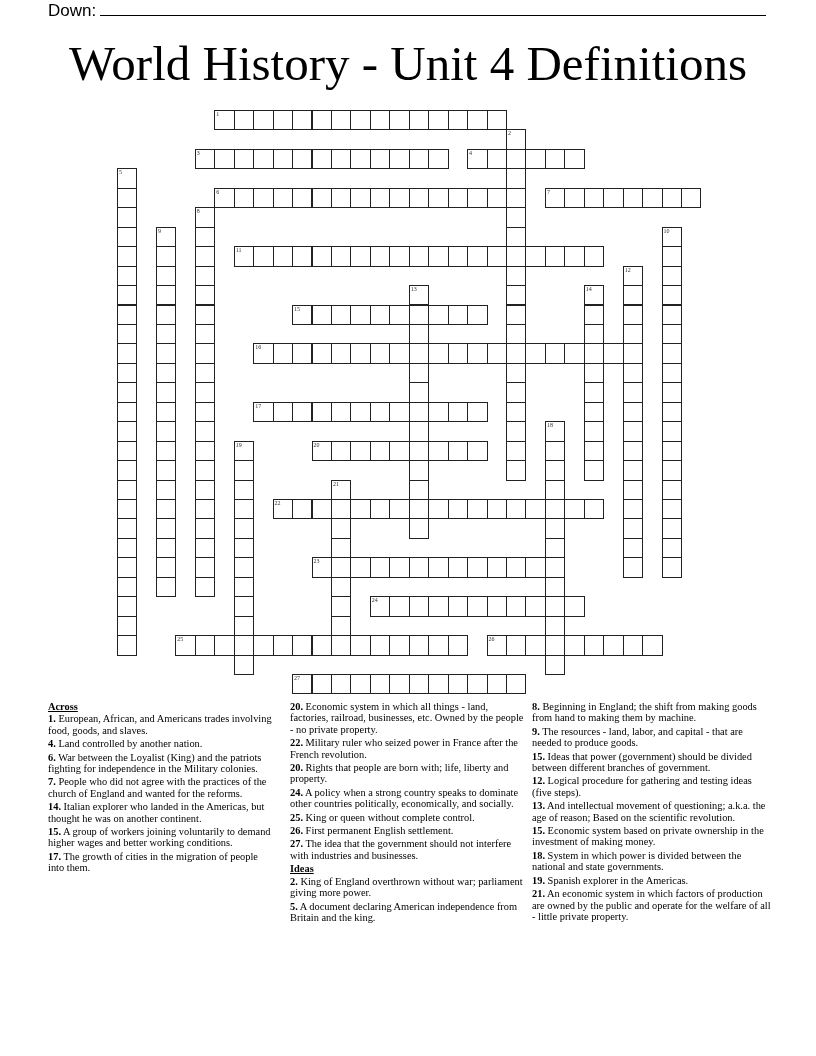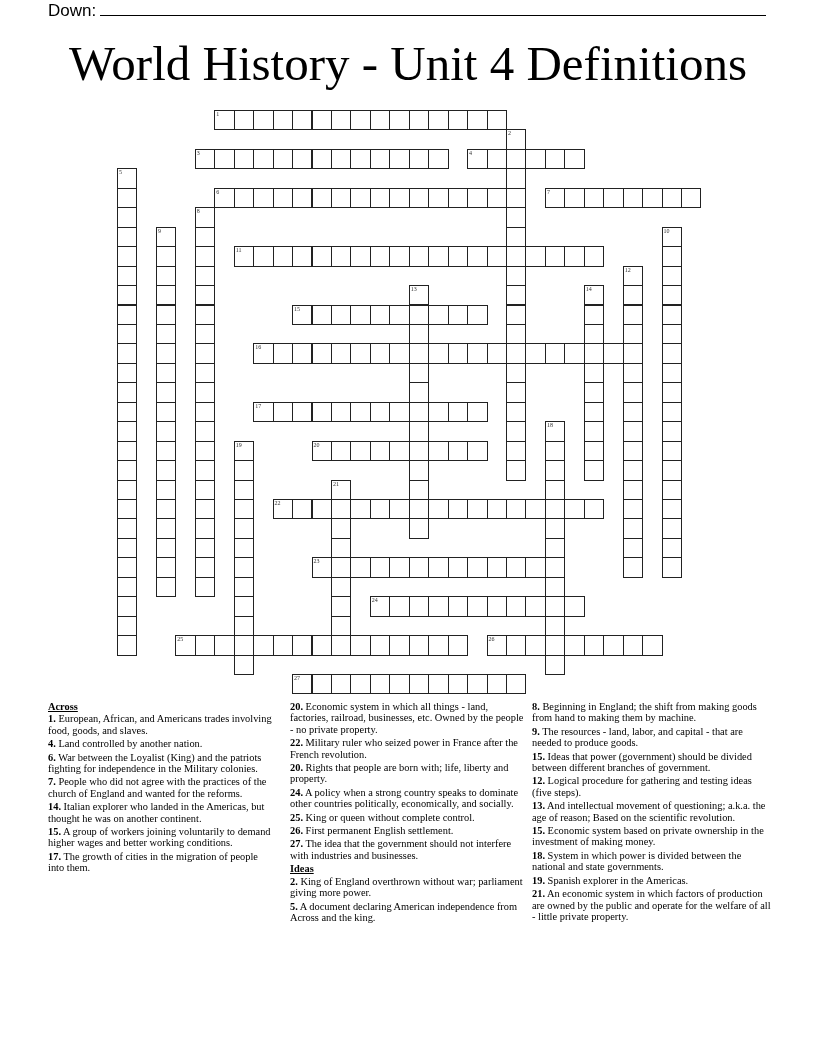--- a/index.html
+++ b/index.html
@@ -475,21 +475,21 @@
   <div class="col" id="col2" style="left:290px; width:238px;">
       <div class="clue"><b>20.</b> <span>Economic system in which all things - land, factories, railroad, businesses, etc. Owned by the people - no private property.</span></div>
       <div class="clue"><b>22.</b> <span>Military ruler who seized power in France after the French revolution.</span></div>
       <div class="clue"><b>20.</b> <span>Rights that people are born with; life, liberty and property.</span></div>
       <div class="clue"><b>24.</b> <span>A policy when a strong country speaks to dominate other countries politically, economically, and socially.</span></div>
       <div class="clue"><b>25.</b> <span>King or queen without complete control.</span></div>
       <div class="clue"><b>26.</b> <span>First permanent English settlement.</span></div>
       <div class="clue"><b>27.</b> <span>The idea that the government should not interfere with industries and businesses.</span></div>
       <div class="heading">Ideas</div>
       <div class="clue"><b>2.</b> <span>King of England overthrown without war; parliament giving more power.</span></div>
-      <div class="clue"><b>5.</b> <span>A document declaring American independence from Across and the king.</span></div>
+      <div class="clue"><b>5.</b> <span>A document declaring American independence from Britain and the king.</span></div>
     </div>
   <div class="col" id="col3" style="left:532px; width:240px;">
       <div class="clue"><b>8.</b> <span>Beginning in England; the shift from making goods from hand to making them by machine.</span></div>
       <div class="clue"><b>9.</b> <span>The resources - land, labor, and capital - that are needed to produce goods.</span></div>
       <div class="clue"><b>15.</b> <span>Ideas that power (government) should be divided between different branches of government.</span></div>
       <div class="clue"><b>12.</b> <span>Logical procedure for gathering and testing ideas (five steps).</span></div>
       <div class="clue"><b>13.</b> <span>And intellectual movement of questioning; a.k.a. the age of reason; Based on the scientific revolution.</span></div>
       <div class="clue"><b>15.</b> <span>Economic system based on private ownership in the investment of making money.</span></div>
       <div class="clue"><b>18.</b> <span>System in which power is divided between the national and state governments.</span></div>
       <div class="clue"><b>19.</b> <span>Spanish explorer in the Americas.</span></div>

